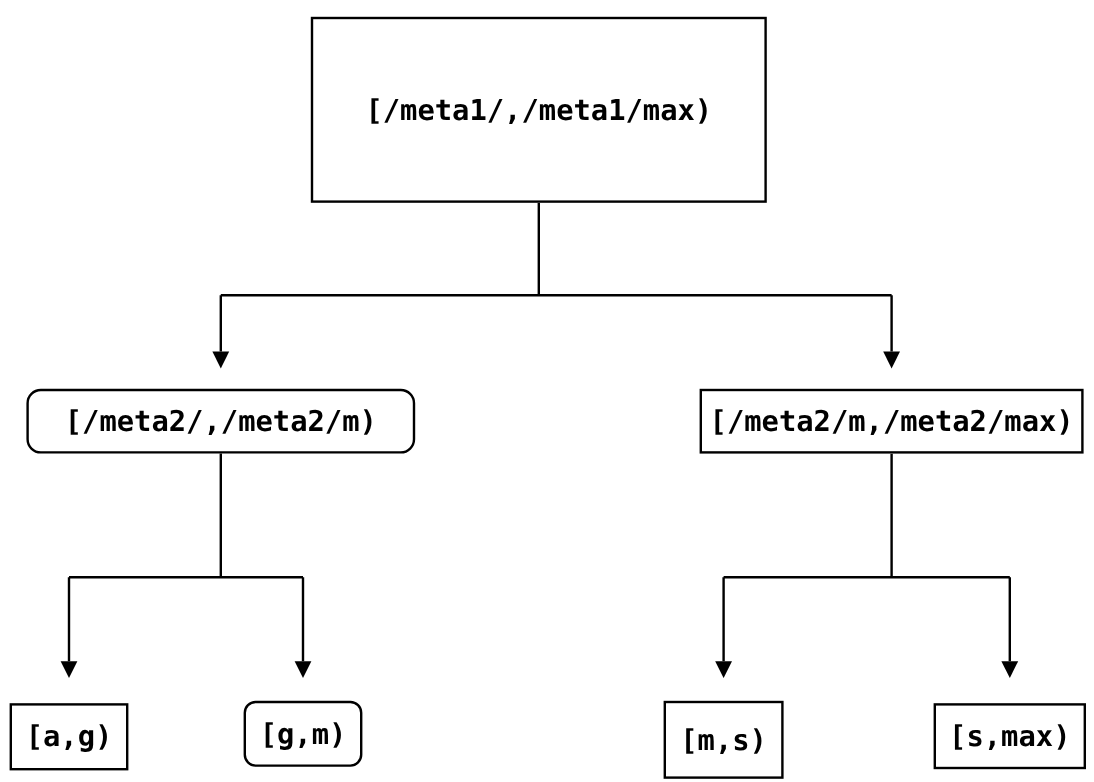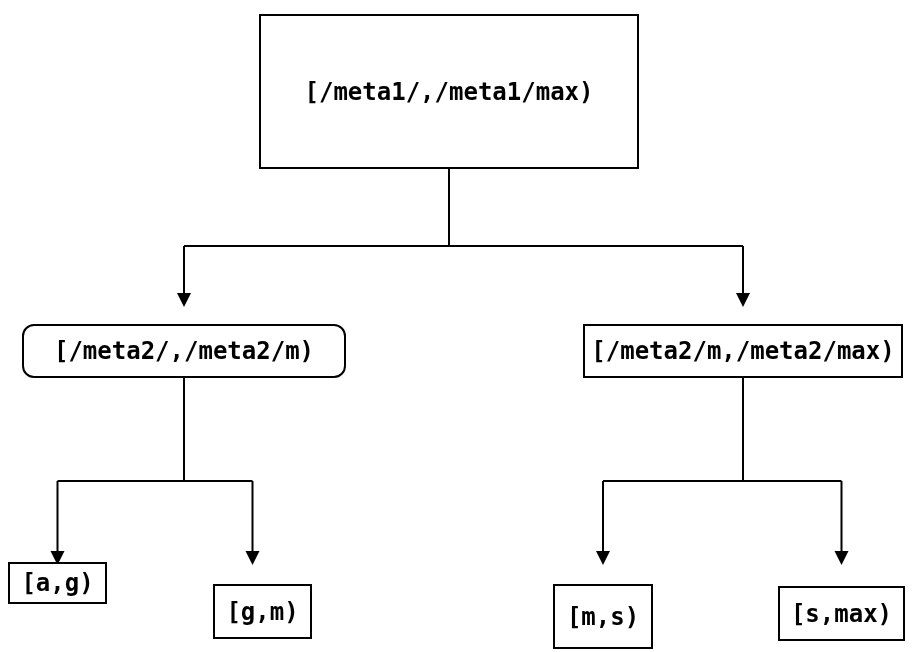--- a/index.html
+++ b/index.html
@@ -31,22 +31,22 @@
     align-items: center;
     justify-content: center;
     font-size: 24px;
     font-weight: bold;
     white-space: nowrap;
     letter-spacing: 0;
   }
   #node-root   { left: 259px; top: 14px;  width: 380px; height: 155px; }
   #node-meta2-low  { left: 22px;  top: 324px; width: 324px; height: 54px; border-radius: 12px; }
   #node-meta2-high { left: 583px; top: 324px; width: 320px; height: 54px; }
-  #node-leaf-ag    { left: 8px;   top: 562px; width: 99px;  height: 42px; align-items: center; }
-  #node-leaf-gm    { left: 213px; top: 584px; width: 99px;  height: 55px; }
+  #node-leaf-ag    { left: 8px;   top: 586px; width: 99px;  height: 56px; align-items: center; }
+  #node-leaf-gm    { left: 203px; top: 584px; width: 99px;  height: 55px; border-radius: 10px; }
   #node-leaf-ms    { left: 553px; top: 584px; width: 100px; height: 65px; }
   #node-leaf-smax  { left: 778px; top: 586px; width: 127px; height: 55px; }
 </style>
 </head>
 <body style="background: rgb(255, 255, 255);">
 
 <svg id="edge-layer" viewBox="0 0 912 652" xmlns="http://www.w3.org/2000/svg">
 
   <g>
     <path fill="none" stroke-width="2" d="M449,169 V246 M184,246 H743 M184,246 V293 M743,246 V293" stroke="#000000"></path>

